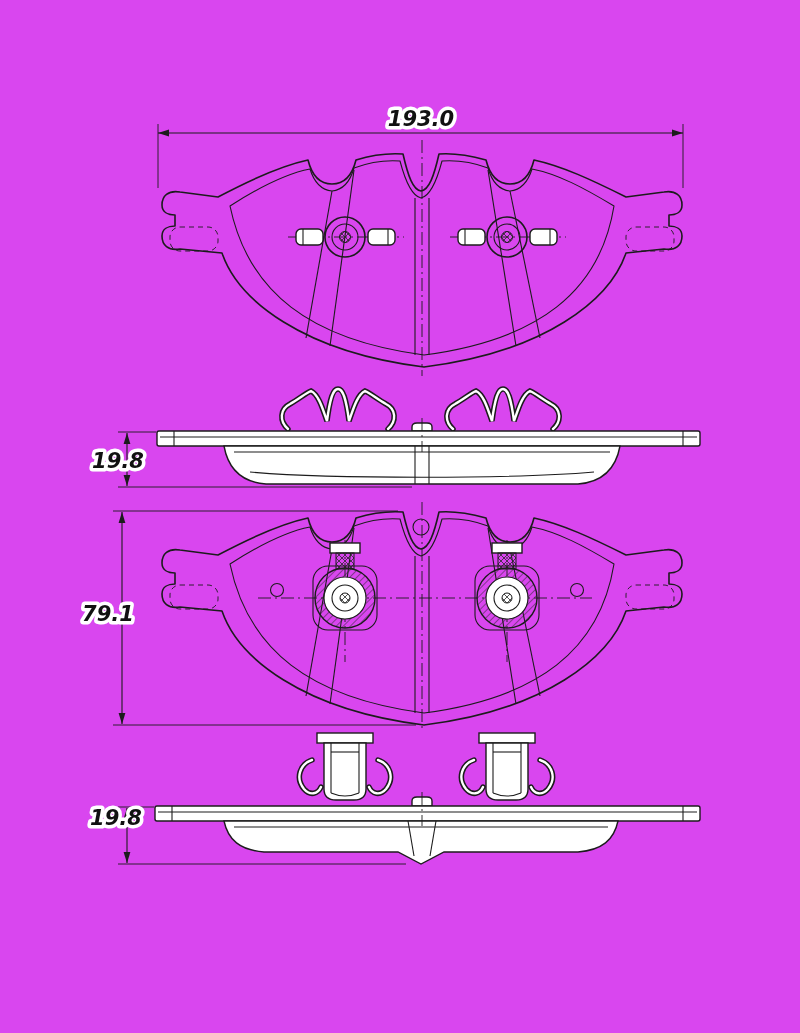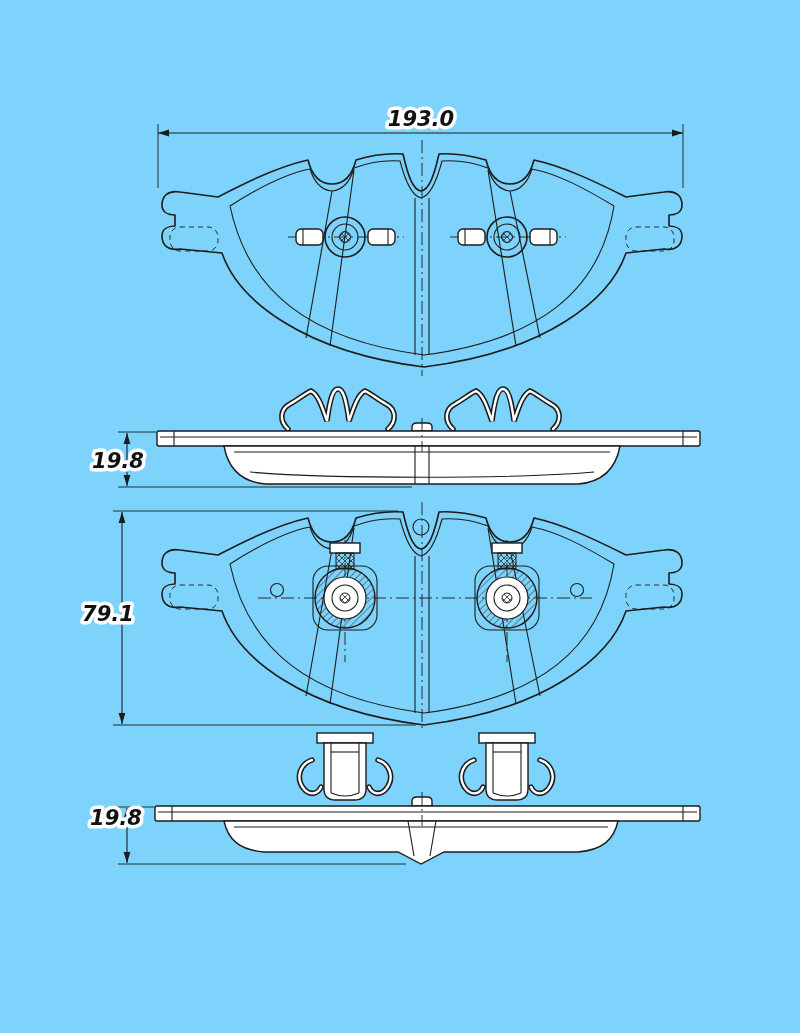--- a/index.html
+++ b/index.html
@@ -1,19 +1,19 @@
 <!DOCTYPE html>
 <html><head>
 <meta charset="utf-8">
 <style>
   html,body{margin:0;padding:0;background:#ffffff;}
   .page{
     position:relative;
     width:800px;height:1033px;
-    background:#7dd3fc;
+    background:#d946ef;
     font-family:"DejaVu Sans", sans-serif;
     overflow:hidden;
   }
   svg{display:block;}
   .outline{fill:none;stroke:#1c1c1c;stroke-width:1.6;stroke-linejoin:round;}
   .thin{fill:none;stroke:#1c1c1c;stroke-width:1.1;stroke-linejoin:round;}
   .white{fill:#ffffff;stroke:#1c1c1c;stroke-width:1.4;}
   .dashdot{fill:none;stroke:#1c1c1c;stroke-width:0.9;stroke-dasharray:13 4 2 4;}
   .hidden-line{fill:none;stroke:#1c1c1c;stroke-width:0.9;stroke-dasharray:5 4;}
   .dim-line{fill:none;stroke:#1c1c1c;stroke-width:1.1;}

